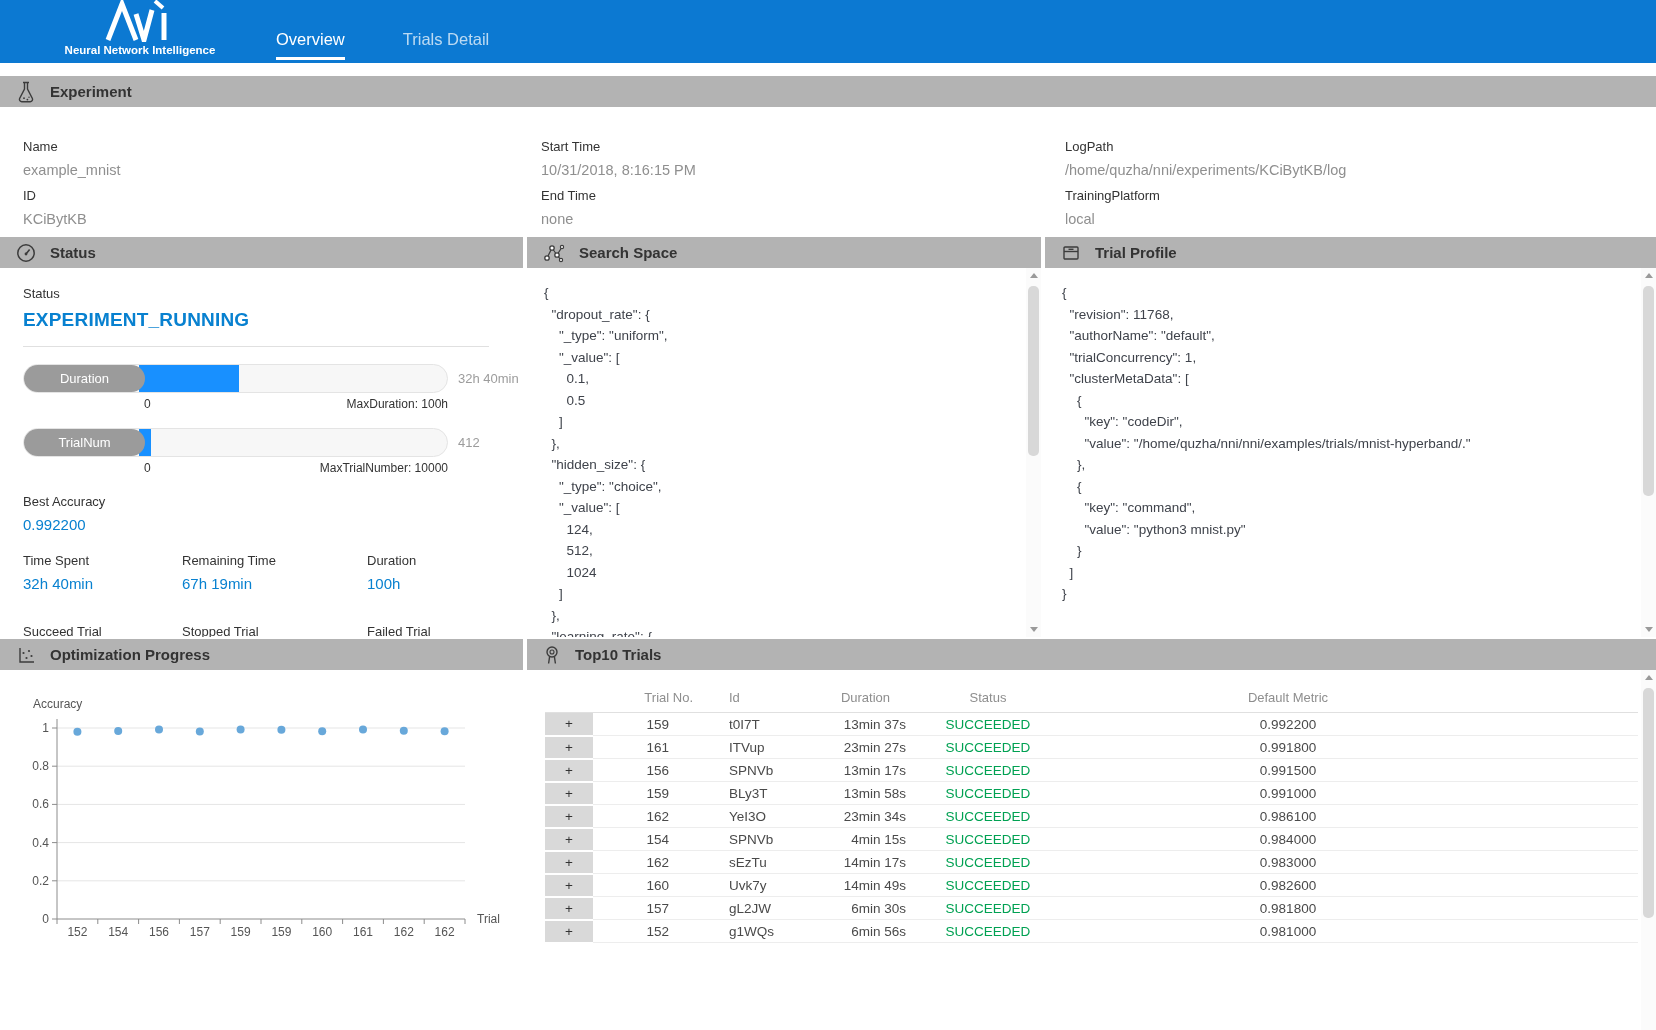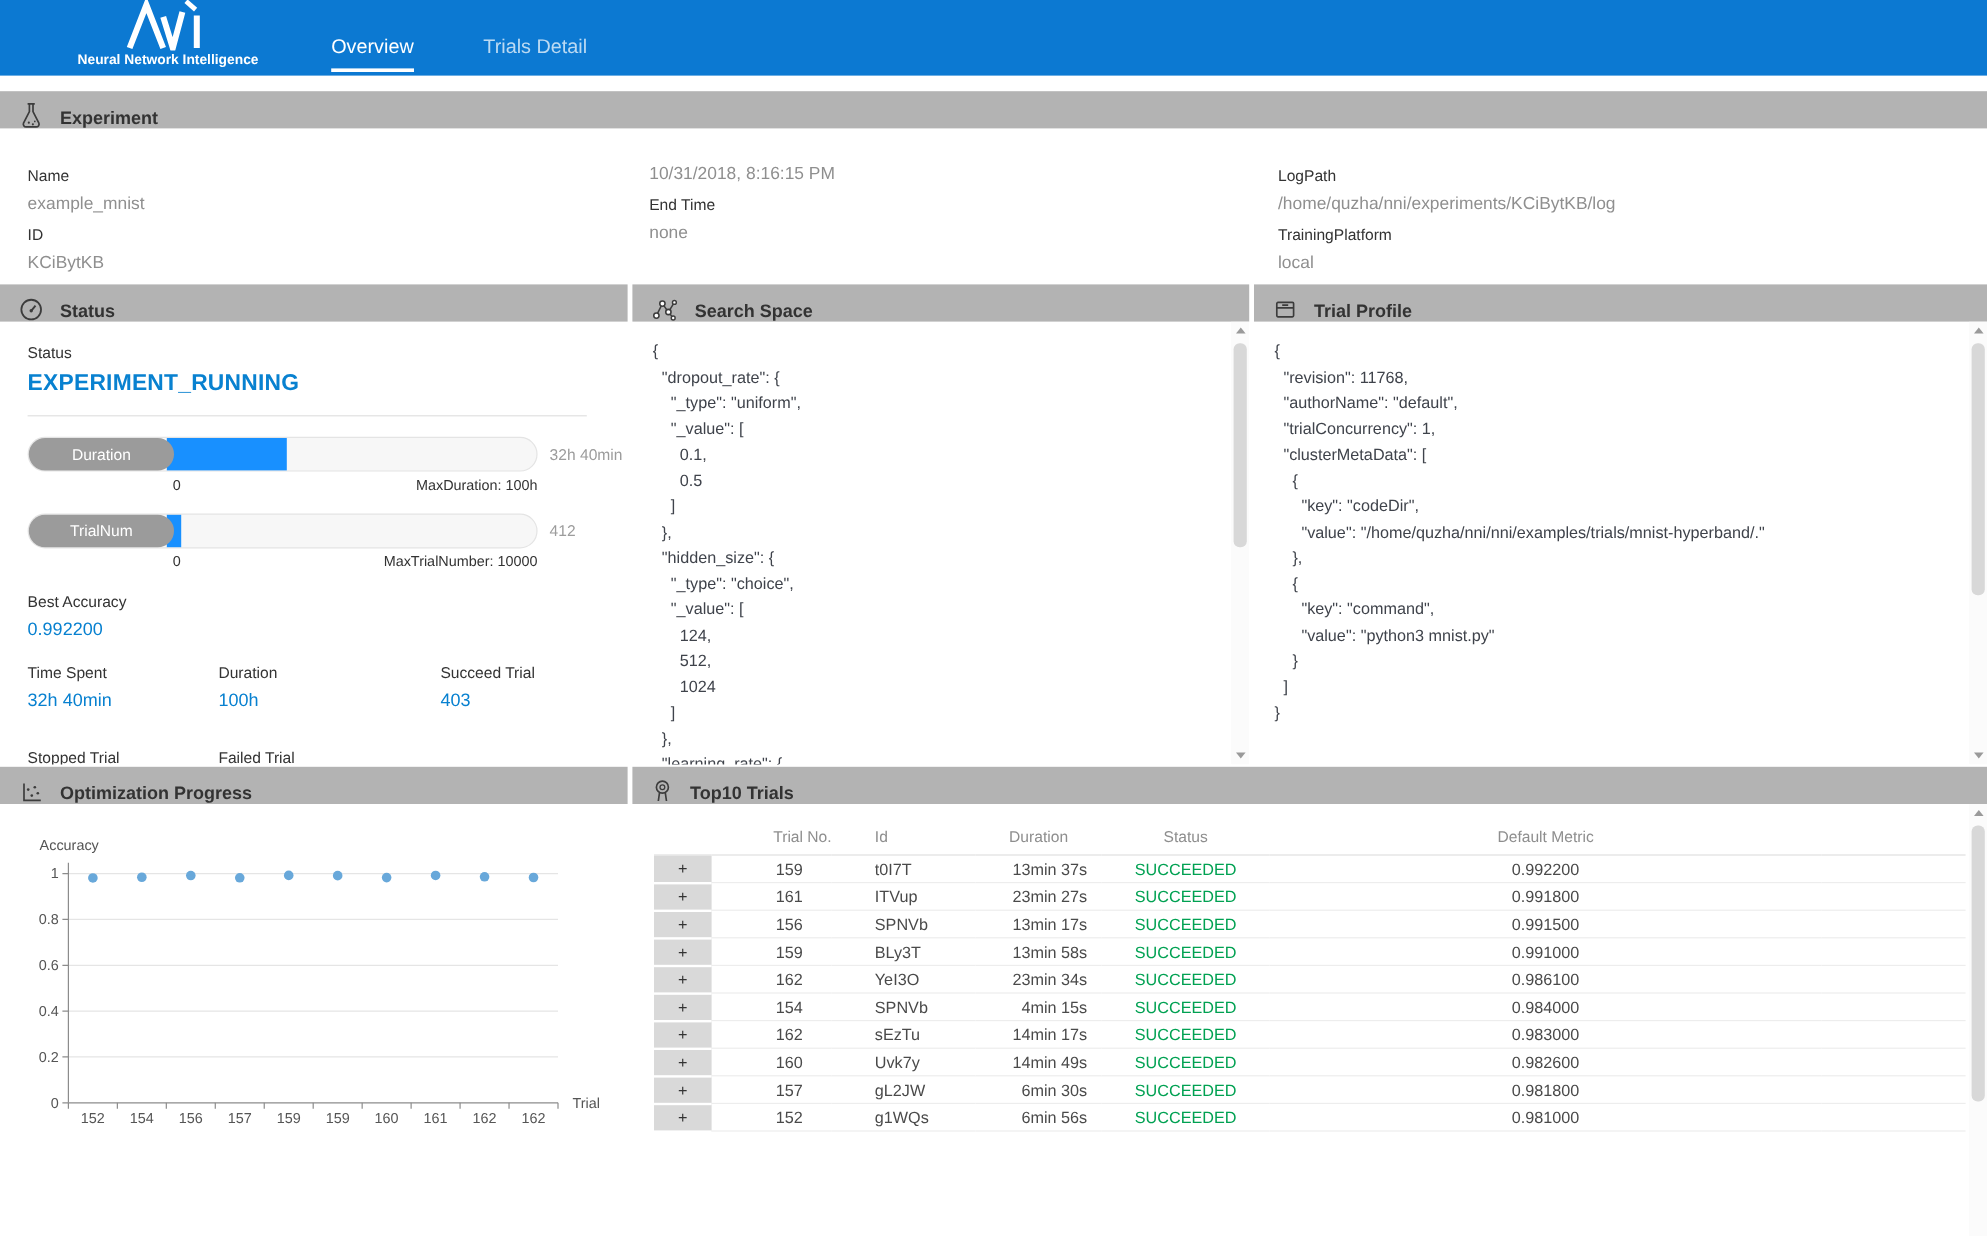--- a/index.html
+++ b/index.html
@@ -9,21 +9,21 @@
   
   .nav { height:63px; background:#0c79d2; display:flex; align-items:flex-end; }
   .brand { margin-left:64px; width:152px; display:flex; flex-direction:column; align-items:center; padding-bottom:7px; }
   .logo { width:74px; height:42px; }
   .brand-text { color:#fff; font-size:11.5px; font-weight:700; margin-top:2px; white-space:nowrap; }
   .tabs { display:flex; margin-left:60px; }
   .tab { color:rgba(255,255,255,.72); font-size:16.5px; padding-bottom:14px; margin-right:58px; cursor:pointer; }
   .tab.active { color:#fff; padding-bottom:8px; border-bottom:3px solid #fff; margin-bottom:3px; }
 
   
-  .sec-head { height:31px; background:#b3b3b3; display:flex; align-items:flex-end; padding-left:16px; }
+  .sec-head { height:31px; background:#b3b3b3; display:flex; align-items:center; padding-left:16px; }
   .sec-head svg { flex:0 0 auto; }
   .sec-title { font-size:15px; font-weight:700; color:#333; margin-left:14px; }
   .gap-top { margin-top:13px; }
 
   
   .exp-body { display:grid; grid-template-columns:518px 524px 1fr; padding:22px 0 10px 23px; }
   .f-label { font-size:13px; color:#333; margin-top:10px; }
   .f-value { font-size:14.5px; color:#8f8f8f; margin-top:8px; }
 
   
@@ -120,20 +120,21 @@
     <span class="sec-title">Experiment</span>
   </div>
   <div class="exp-body">
       <div class="exp-col">
         <div class="f-label">Name</div>
         <div class="f-value">example_mnist</div>
         <div class="f-label">ID</div>
         <div class="f-value">KCiBytKB</div>
       </div>
       <div class="exp-col">
+        <div class="f-label">Start Time</div>
         <div class="f-value">10/31/2018, 8:16:15 PM</div>
         <div class="f-label">End Time</div>
         <div class="f-value">none</div>
       </div>
       <div class="exp-col">
         <div class="f-label">LogPath</div>
         <div class="f-value">/home/quzha/nni/experiments/KCiBytKB/log</div>
         <div class="f-label">TrainingPlatform</div>
         <div class="f-value">local</div>
       </div>
@@ -177,20 +178,24 @@
               <span>0</span>
               <span>MaxTrialNumber: 10000</span>
             </div>
           </div>
         <div class="lbl acc-label">Best Accuracy</div>
         <div class="acc-value">0.992200</div>
         <div class="stats">
             <div class="stat">
               <div class="lbl">Time Spent</div>
               <div class="val blue">32h 40min</div>
+            </div>
+            <div class="stat">
+              <div class="lbl">Remaining Time</div>
+              <div class="val blue">67h 19min</div>
             </div>
             <div class="stat">
               <div class="lbl">Duration</div>
               <div class="val blue">100h</div>
             </div>
             <div class="stat">
               <div class="lbl">Succeed Trial</div>
               <div class="val blue">403</div>
             </div>
             <div class="stat">

